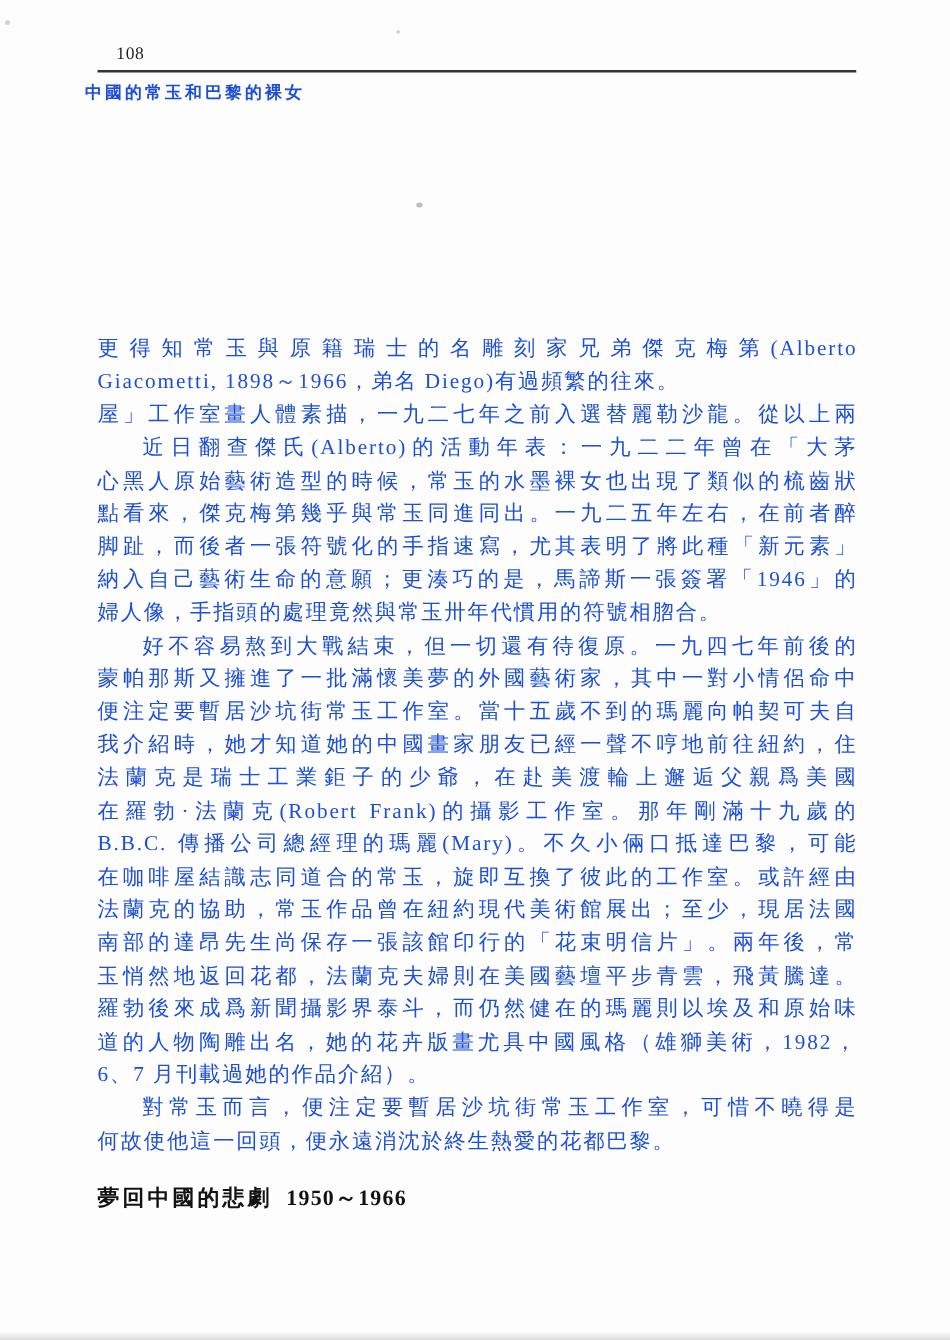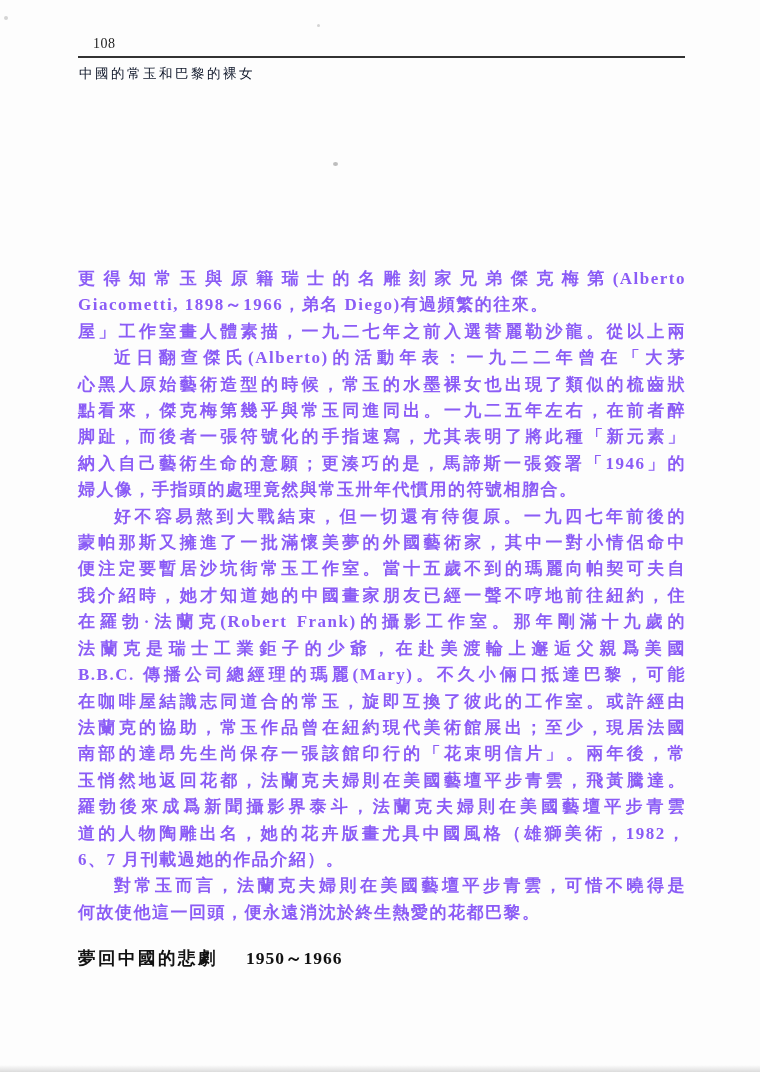--- a/index.html
+++ b/index.html
@@ -29,37 +29,36 @@
   .header-rule {
     position: absolute;
     left: 78px;
     top: 56px;
     width: 607px;
     height: 2px;
     background: #333;
   }
   .running-header {
     position: absolute;
-    left: 79px;
+    left: 68px;
     top: 65px;
     font-size: 13.5px;
-    font-weight: normal;
+    font-weight: bold;
     letter-spacing: 2.5px;
-    color: #0f172a;
+    color: #1d4ed8;
   }
   .body-text {
     position: absolute;
     left: 78px;
     top: 266px;
     width: 608px;
     font-size: 17px;
     line-height: 26.4px;
     letter-spacing: 1.5px;
-    color: #8b5cf6;
-    font-weight: bold;
+    color: #1d4ed8;
   }
   .body-text .line {
     text-align: justify;
     text-align-last: justify;
     white-space: nowrap;
     
   }
   .body-text .line {
     white-space: normal;
   }
@@ -72,21 +71,21 @@
   .section-heading {
     position: absolute;
     left: 78px;
     top: 946px;
     font-size: 17.5px;
     font-weight: bold;
     color: #121212;
     letter-spacing: 2.5px;
   }
   .section-heading .years {
-    margin-left: 28px;
+    margin-left: 11px;
     letter-spacing: 1px;
   }
   .speck {
     position: absolute;
     border-radius: 50%;
     background: #d4d4d4;
   }
   .speck.s1 { left: 333px; top: 162px; width: 5px; height: 4px; background: #bdbdbd; }
   .speck.s2 { left: 4px;   top: 16px;  width: 4px; height: 4px; }
   .speck.s3 { left: 317px; top: 24px;  width: 3px; height: 3px; }
@@ -117,31 +116,31 @@
       <div class="line indent">近日翻查傑氏(Alberto)的活動年表：一九二二年曾在「大茅</div>
       <div class="line">心黑人原始藝術造型的時候，常玉的水墨裸女也出現了類似的梳齒狀</div>
       <div class="line">點看來，傑克梅第幾乎與常玉同進同出。一九二五年左右，在前者醉</div>
       <div class="line">脚趾，而後者一張符號化的手指速寫，尤其表明了將此種「新元素」</div>
       <div class="line">納入自己藝術生命的意願；更湊巧的是，馬諦斯一張簽署「1946」的</div>
       <div class="line end">婦人像，手指頭的處理竟然與常玉卅年代慣用的符號相脗合。</div>
       <div class="line indent">好不容易熬到大戰結束，但一切還有待復原。一九四七年前後的</div>
       <div class="line">蒙帕那斯又擁進了一批滿懷美夢的外國藝術家，其中一對小情侶命中</div>
       <div class="line">便注定要暫居沙坑街常玉工作室。當十五歲不到的瑪麗向帕契可夫自</div>
       <div class="line">我介紹時，她才知道她的中國畫家朋友已經一聲不哼地前往紐約，住</div>
+      <div class="line">法蘭克是瑞士工業鉅子的少爺，在赴美渡輪上邂逅父親爲美國</div>
       <div class="line">在羅勃·法蘭克(Robert Frank)的攝影工作室。那年剛滿十九歲的</div>
-      <div class="line">法蘭克是瑞士工業鉅子的少爺，在赴美渡輪上邂逅父親爲美國</div>
       <div class="line">B.B.C. 傳播公司總經理的瑪麗(Mary)。不久小倆口抵達巴黎，可能</div>
       <div class="line">在咖啡屋結識志同道合的常玉，旋即互換了彼此的工作室。或許經由</div>
       <div class="line">法蘭克的協助，常玉作品曾在紐約現代美術館展出；至少，現居法國</div>
       <div class="line">南部的達昂先生尚保存一張該館印行的「花束明信片」。兩年後，常</div>
       <div class="line">玉悄然地返回花都，法蘭克夫婦則在美國藝壇平步青雲，飛黃騰達。</div>
-      <div class="line">羅勃後來成爲新聞攝影界泰斗，法蘭克夫婦則在美國藝壇平步青雲</div>
+      <div class="line">羅勃後來成爲新聞攝影界泰斗，而仍然健在的瑪麗則以埃及和原始味</div>
       <div class="line">道的人物陶雕出名，她的花卉版畫尤具中國風格（雄獅美術，1982，</div>
       <div class="line end">6、7 月刊載過她的作品介紹）。</div>
-      <div class="line indent">對常玉而言，法蘭克夫婦則在美國藝壇平步青雲，可惜不曉得是</div>
+      <div class="line indent">對常玉而言，便注定要暫居沙坑街常玉工作室，可惜不曉得是</div>
       <div class="line end">何故使他這一回頭，便永遠消沈於終生熱愛的花都巴黎。</div>
     </div>
 
   <div class="section-heading">
     <span class="title">夢回中國的悲劇</span><span class="years">1950～1966</span>
   </div>
 
   <div class="speck s1"></div>
   <div class="speck s2"></div>
   <div class="speck s3"></div>

